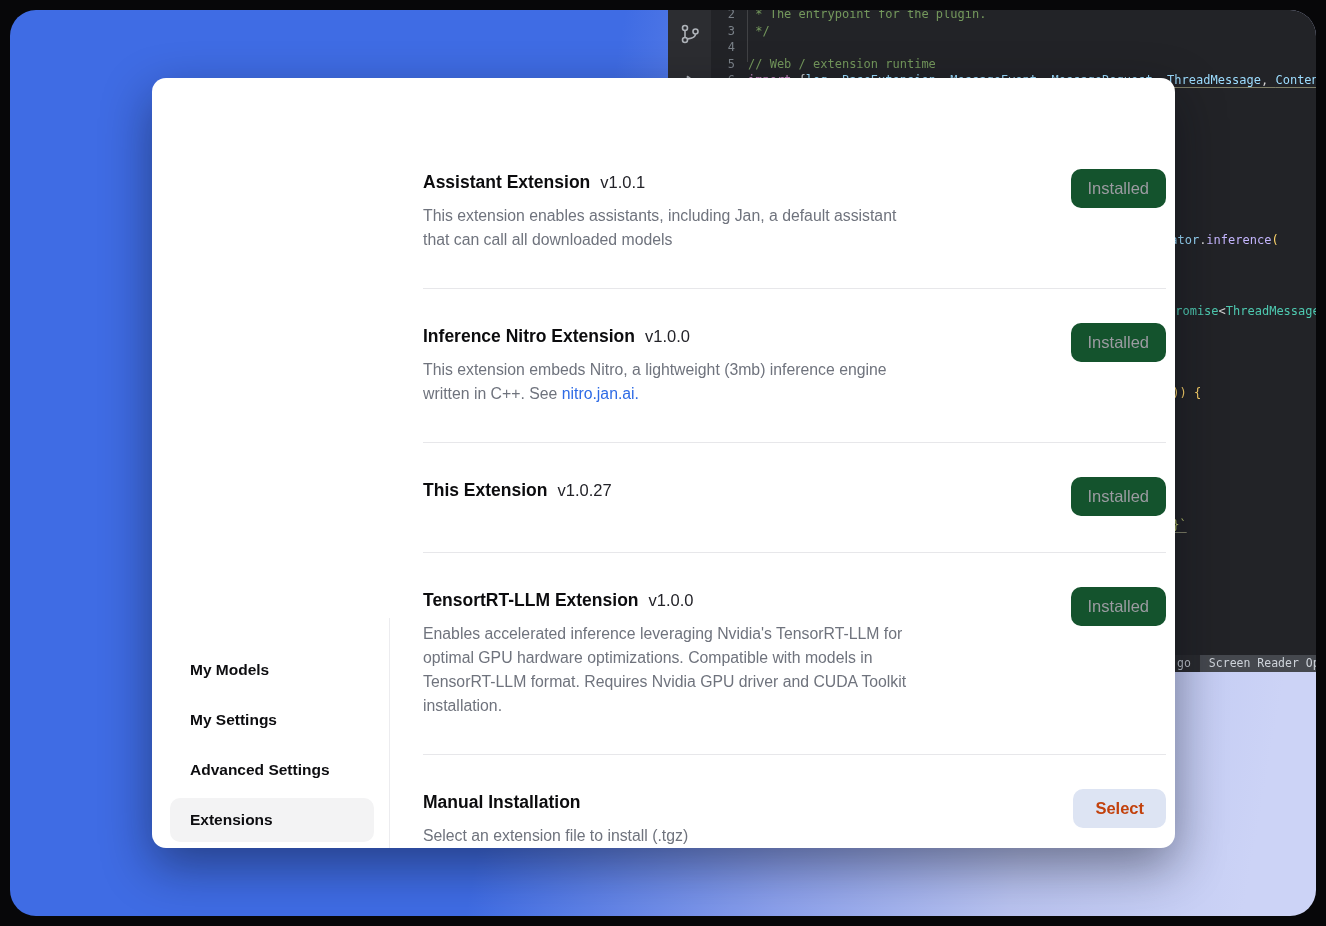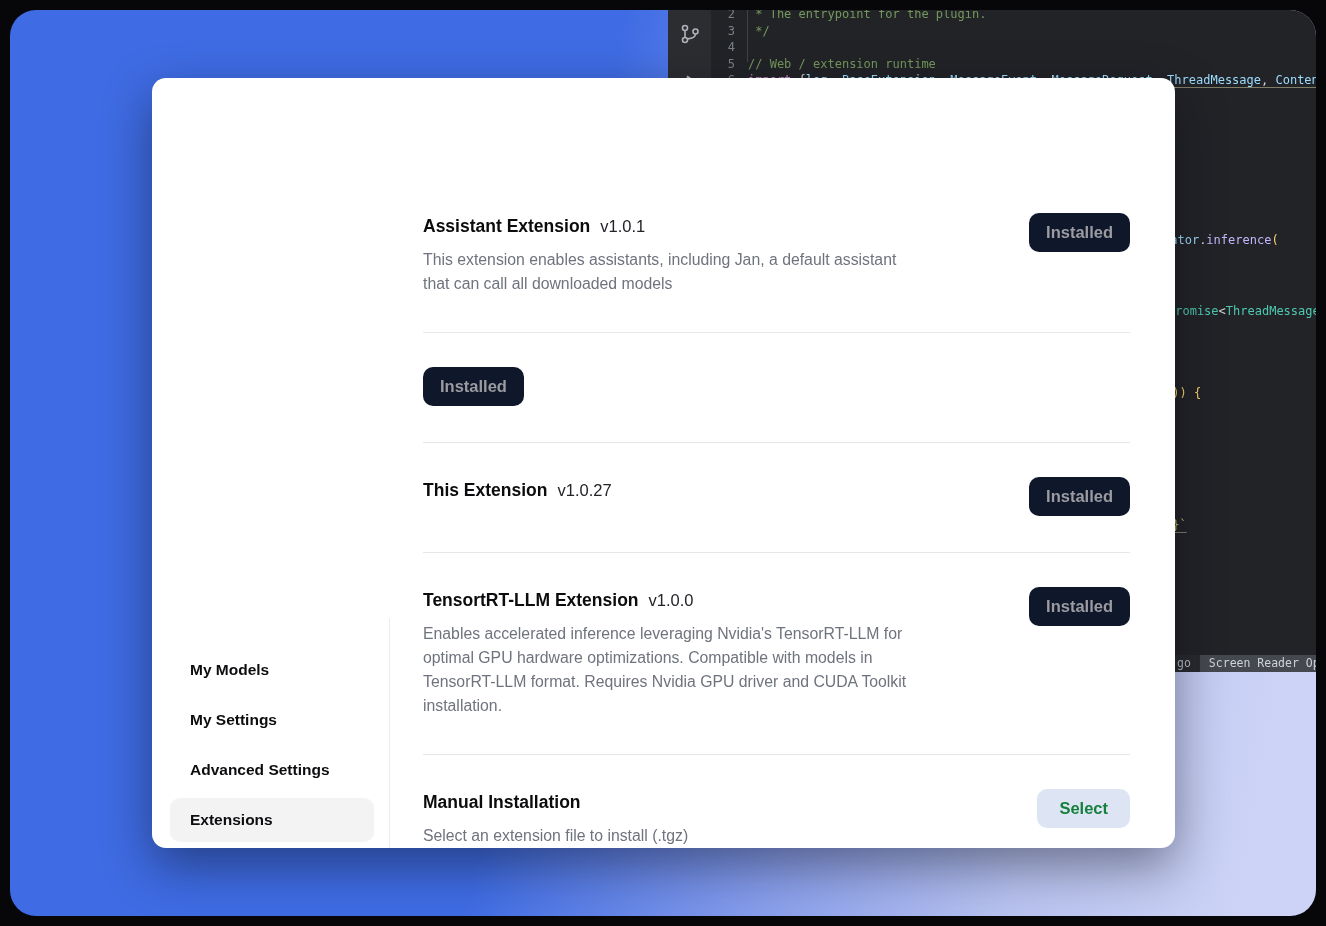--- a/index.html
+++ b/index.html
@@ -75,37 +75,37 @@
   }
   .side-item {
     height: 44px; margin-bottom: 6px;
     display: flex; align-items: center;
     padding: 0 20px; border-radius: 10px;
     font-size: 15.5px; font-weight: 700; color: #0d0d10;
     cursor: pointer;
   }
   .side-item.active { background: #f3f3f4; }
 
-  .content { flex: 1; padding: 40px 45px 0 33px; }
+  .content { flex: 1; padding: 40px 9px 0 33px; }
   .ext-row { display: flex; justify-content: space-between; align-items: flex-start; }
   .ext-text { width: 585px; }
   .ext-title { font-size: 17.5px; line-height: 26px; color: #0c0c0e; }
   .ext-name { font-weight: 700; }
   .ext-version { font-weight: 400; font-size: 16.5px; color: #232329; margin-left: 10px; }
   .ext-desc { margin-top: 9px; font-size: 15.8px; line-height: 24px; color: #6f737d; }
   .ext-desc .link { color: #2e6be5; cursor: pointer; }
   .divider { border: none; border-top: 1px solid #e7e7ea; margin: 36px 0 34px 0; }
   .btn {
     border: none; border-radius: 10px;
     padding: 10px 17px; font-size: 16.5px;
     font-family: "Liberation Sans", sans-serif;
     white-space: nowrap;
   }
-  .btn.installed { background: #0f172a; color: #9b9ba1; font-weight: 700; cursor: default; }
-  .btn.select { background: #dde4f3; color: #15803d; font-weight: 700; padding: 10px 22px; cursor: pointer; }
+  .btn.installed { background: #14532d; color: #9b9ba1; font-weight: 400; cursor: default; }
+  .btn.select { background: #dde4f3; color: #c2410c; font-weight: 700; padding: 10px 22px; cursor: pointer; }
 </style>
 </head>
 <body>
 
 <div class="hero">
 
   <div class="editor">
     <div class="activity-bar">
       <span>
         <svg viewBox="0 0 24 24" fill="none" stroke="#aeb2b8" stroke-width="1.6">
@@ -159,20 +159,29 @@
       </div>
       <div class="ext-desc">
               <div>This extension enables assistants, including Jan, a default assistant</div>
               <div>that can call all downloaded models</div>
             </div>
     </div>
     <button class="btn installed">Installed</button>
   </div>
         <hr class="divider">
         <div class="ext-row">
+    <div class="ext-text">
+      <div class="ext-title">
+        <span class="ext-name">Inference Nitro Extension</span><span class="ext-version">v1.0.0</span>
+      </div>
+      <div class="ext-desc">
+              <div>This extension embeds Nitro, a lightweight (3mb) inference engine</div>
+              <div>written in C++. See <span class="link">nitro.jan.ai.</span></div>
+            </div>
+    </div>
     <button class="btn installed">Installed</button>
   </div>
         <hr class="divider">
         <div class="ext-row">
     <div class="ext-text">
       <div class="ext-title">
         <span class="ext-name">This Extension</span><span class="ext-version">v1.0.27</span>
       </div>
     </div>
     <button class="btn installed">Installed</button>

